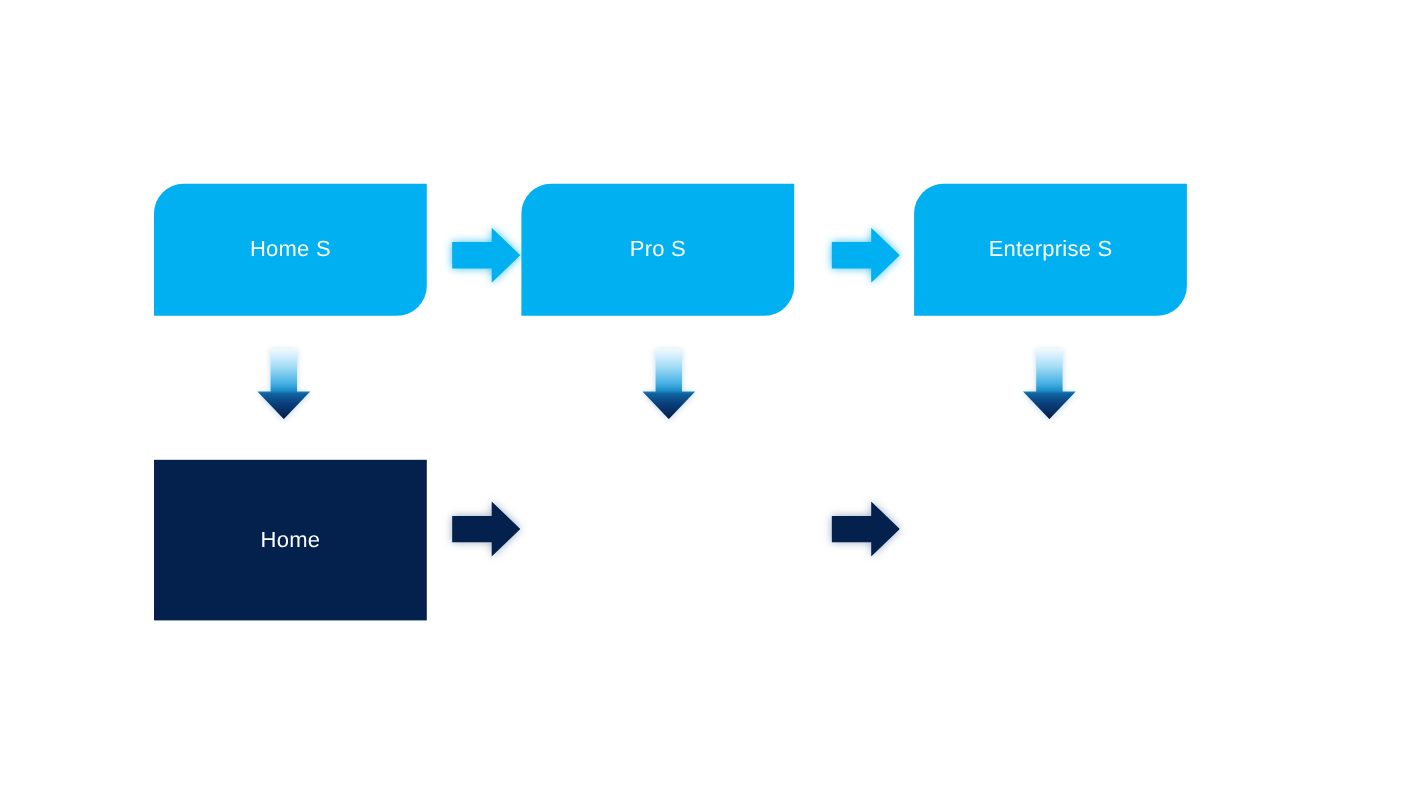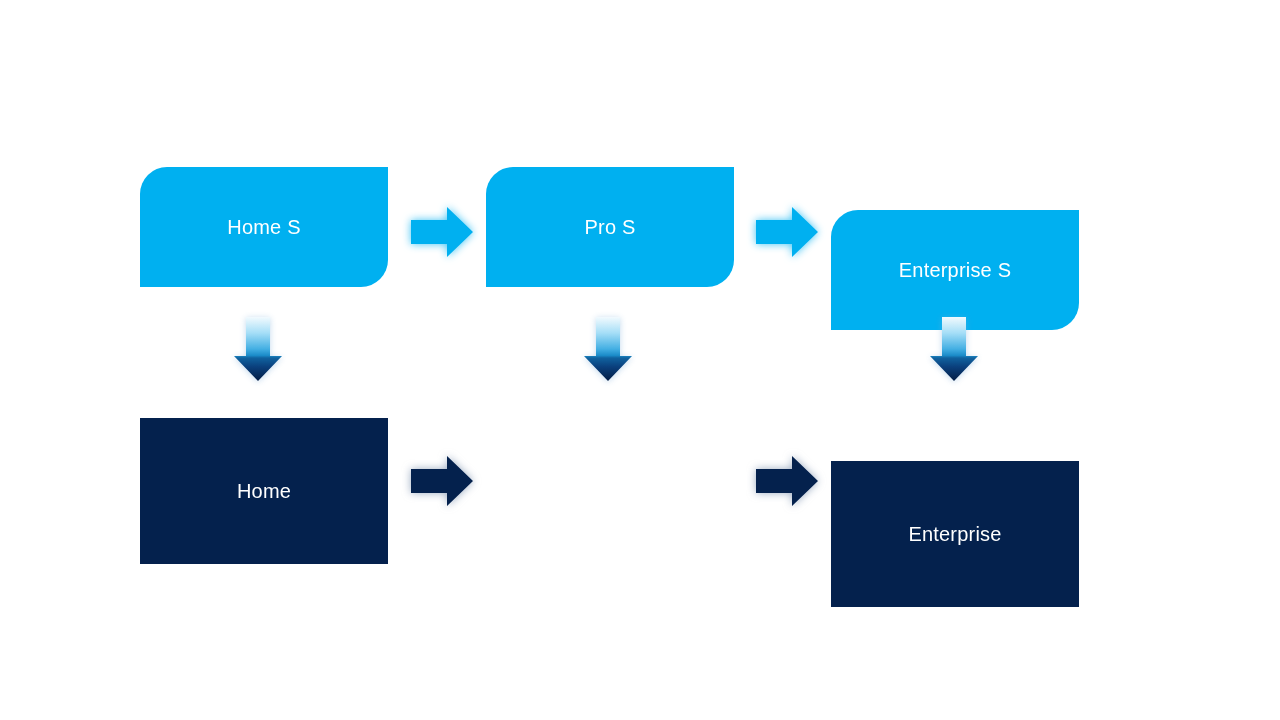--- a/index.html
+++ b/index.html
@@ -36,22 +36,22 @@
     background: var(--top-box-fill, #00B0F0);
     border-radius: 27px 0 27px 0; 
   }
   .node.bottom-node {
     top: 418px;
     height: 146px;
     background: var(--bottom-box-fill, #04214D);
     border-radius: 0;
   }
   .col-1 { left: 140px; }
-  .col-2 { left: 486px; }
-  .col-3 { left: 831px; margin-top: 43px; }
+  .col-2 { left: 474px; }
+  .col-3 { left: 831px; }
 
   .rarrow {
     position: absolute;
     width: 62px;
     height: 50px;
   }
   .rarrow.light polygon { fill: var(--top-box-fill, #00B0F0); }
   .rarrow.light { filter: drop-shadow(0 0 4px rgba(0, 176, 240, 0.75)); }
   .rarrow.dark polygon { fill: var(--bottom-box-fill, #04214D); }
   .rarrow.dark { filter: drop-shadow(0 0 4px rgba(100, 124, 160, 0.65)); }
@@ -117,23 +117,20 @@
   <svg class="darrow down-2" viewBox="0 0 48 64">
     <polygon points="12,0 36,0 36,39 48,39 24,64 0,39 12,39"></polygon>
   </svg>
   <svg class="darrow down-3" viewBox="0 0 48 64">
     <polygon points="12,0 36,0 36,39 48,39 24,64 0,39 12,39"></polygon>
   </svg>
 
   <div class="node bottom-node col-1">
     <span class="label">Home</span>
   </div>
-  <div class="node bottom-node col-3">
-    <span class="label">Enterprise</span>
-  </div>
 
   <svg class="rarrow dark row-bottom-arrow gap-1" viewBox="0 0 62 50">
     <polygon points="0,13 36,13 36,0 62,25 36,50 36,37 0,37"></polygon>
   </svg>
   <svg class="rarrow dark row-bottom-arrow gap-2" viewBox="0 0 62 50">
     <polygon points="0,13 36,13 36,0 62,25 36,50 36,37 0,37"></polygon>
   </svg>
 
 </div>
 

